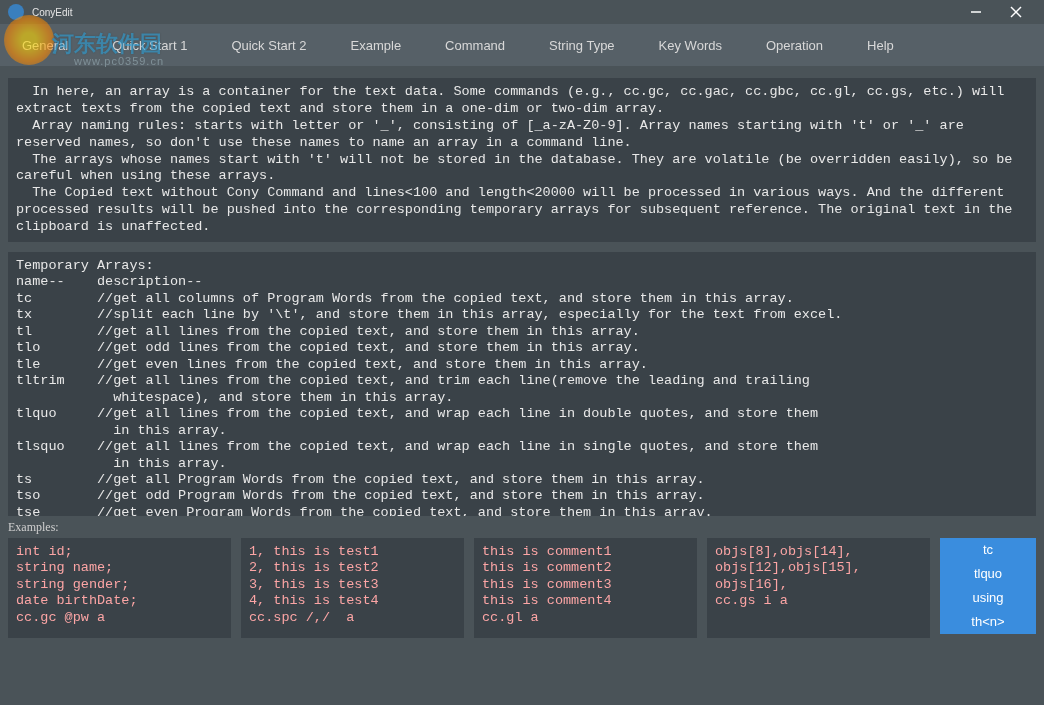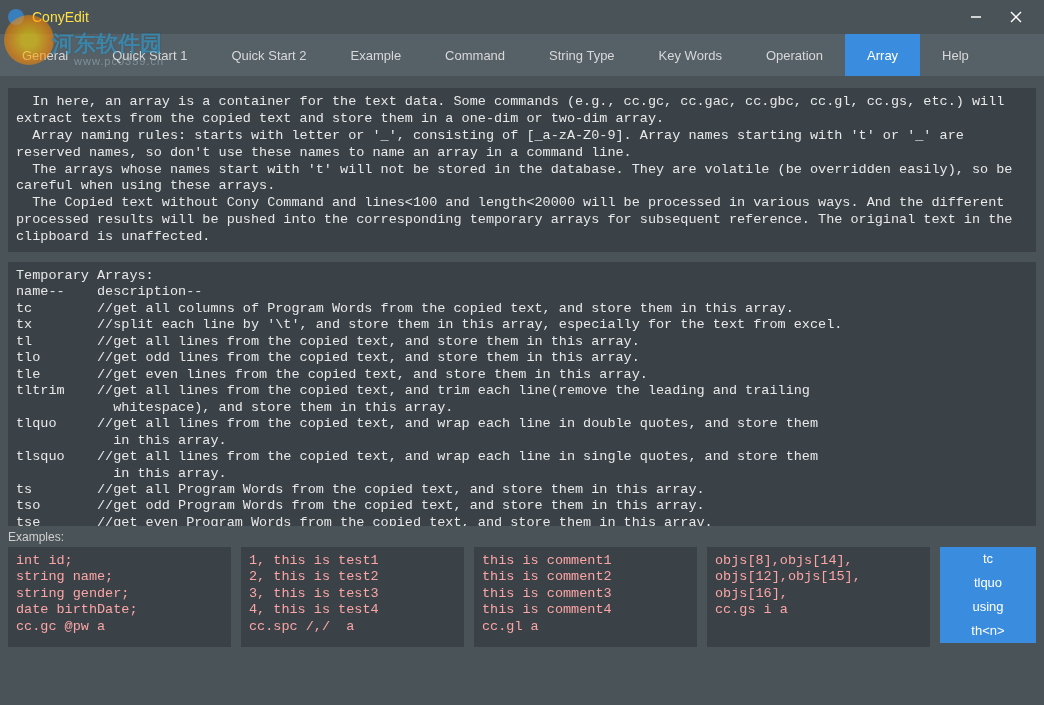--- a/index.html
+++ b/index.html
@@ -5,27 +5,27 @@
 * { margin: 0; padding: 0; box-sizing: border-box; }
 body {
   font-family: "Segoe UI", Arial, sans-serif;
   background: #4a5358;
   width: 1044px;
   height: 705px;
   overflow: hidden;
   position: relative;
 }
 .titlebar {
-  height: 34px;
+  height: 24px;
   background: #4a5358;
   display: flex;
   align-items: center;
   padding: 0 8px;
-  color: #fde047;
-  font-size: 14px;
+  color: #e5e5e5;
+  font-size: 10px;
 }
 .titlebar .logo {
   width: 16px;
   height: 16px;
   border-radius: 50%;
   background: #3a7fbd;
   margin-right: 8px;
 }
 .titlebar .spacer { flex: 1; }
 .winbtn {
@@ -121,21 +121,21 @@
   position: relative;
 }
 .main-panel::-webkit-scrollbar { width: 14px; }
 .main-panel::-webkit-scrollbar-track { background: #bdbdbd; }
 .main-panel::-webkit-scrollbar-thumb { background: #8a8a8a; }
 
 .examples-label {
   color: #cfcfcf;
   font-size: 12px;
   margin: 4px 0 3px 0;
-  font-family: Liberation Sans, sans-serif;
+  font-family: Liberation Serif, serif;
 }
 
 .examples-row {
   display: flex;
   gap: 10px;
 }
 .example-col {
   background: #3a4248;
   color: #fca5a5;
   font-family: "Courier New", monospace;
@@ -206,23 +206,20 @@
       <span>Command</span>
     </div>
   <div class="tab">
       <span>String Type</span>
     </div>
   <div class="tab">
       <span>Key Words</span>
     </div>
   <div class="tab">
       <span>Operation</span>
-    </div>
-  <div class="tab active">
-      <span>Array</span>
     </div>
   <div class="tab">
       <span>Help</span>
     </div>
 </div>
 
 <div class="content">
   <div class="info-panel">  In here, an array is a container for the text data. Some commands (e.g., cc.gc, cc.gac, cc.gbc, cc.gl, cc.gs, etc.) will extract texts from the copied text and store them in a one-dim or two-dim array.
   Array naming rules: starts with letter or '_', consisting of [_a-zA-Z0-9]. Array names starting with 't' or '_' are reserved names, so don't use these names to name an array in a command line.
   The arrays whose names start with 't' will not be stored in the database. They are volatile (be overridden easily), so be careful when using these arrays.

